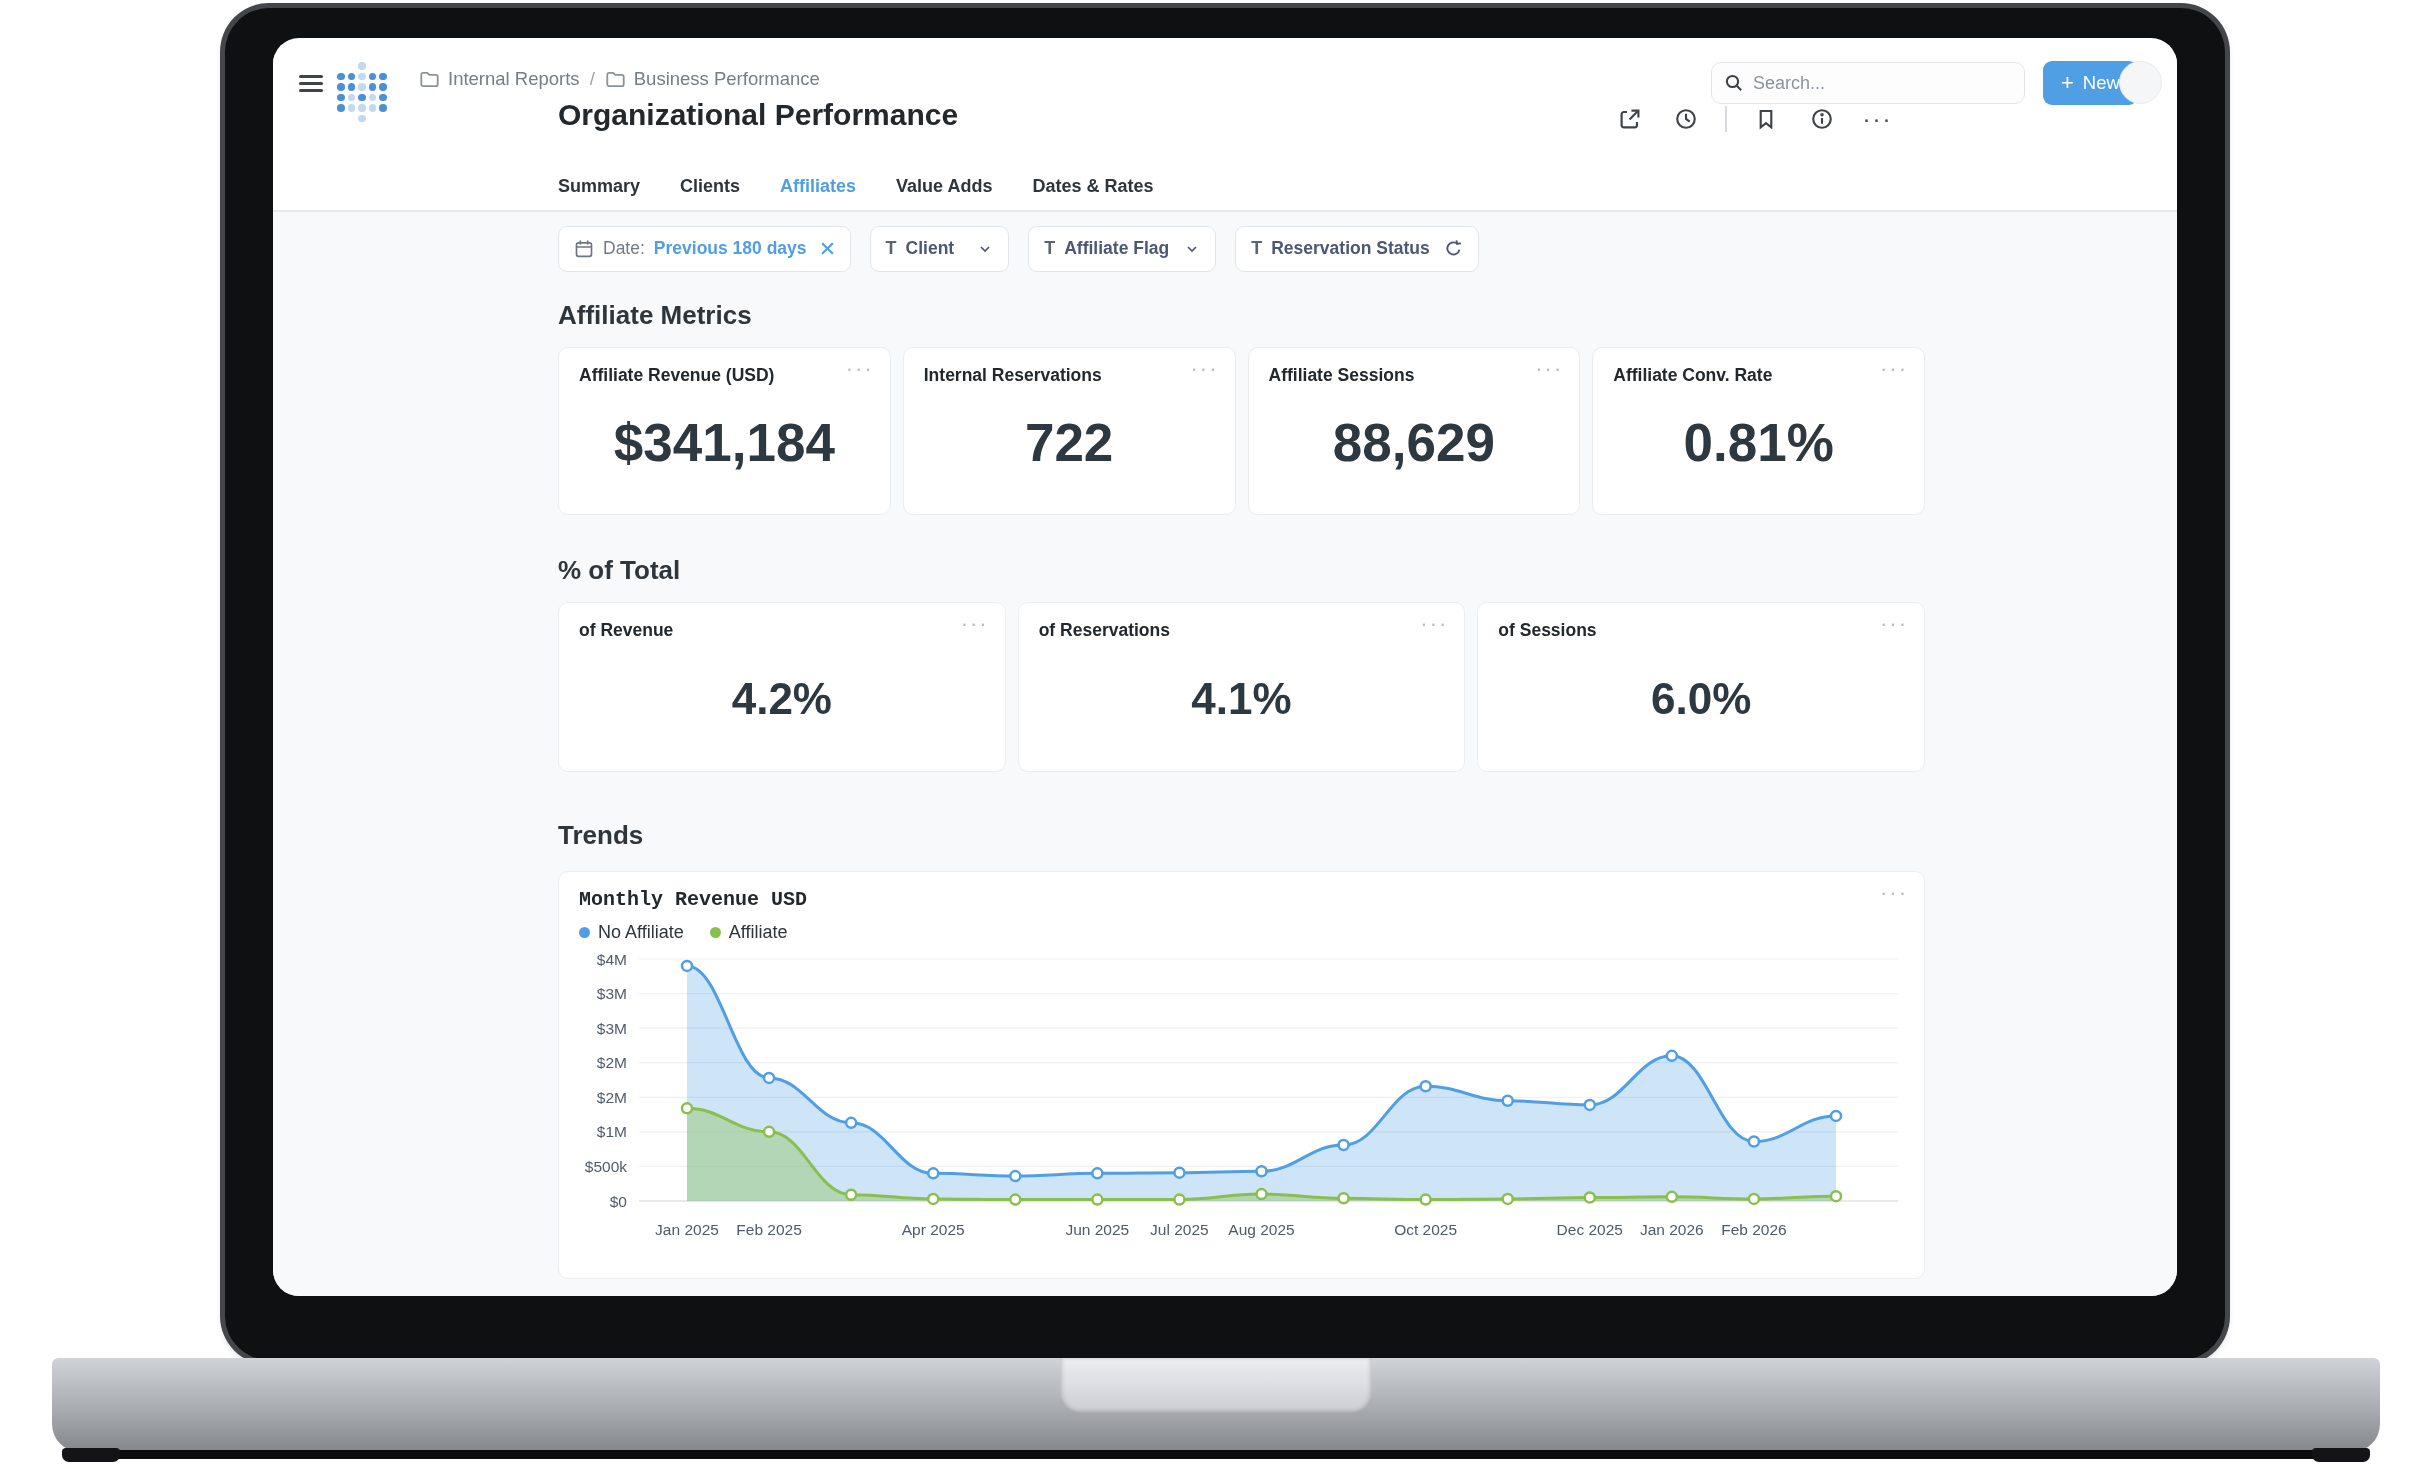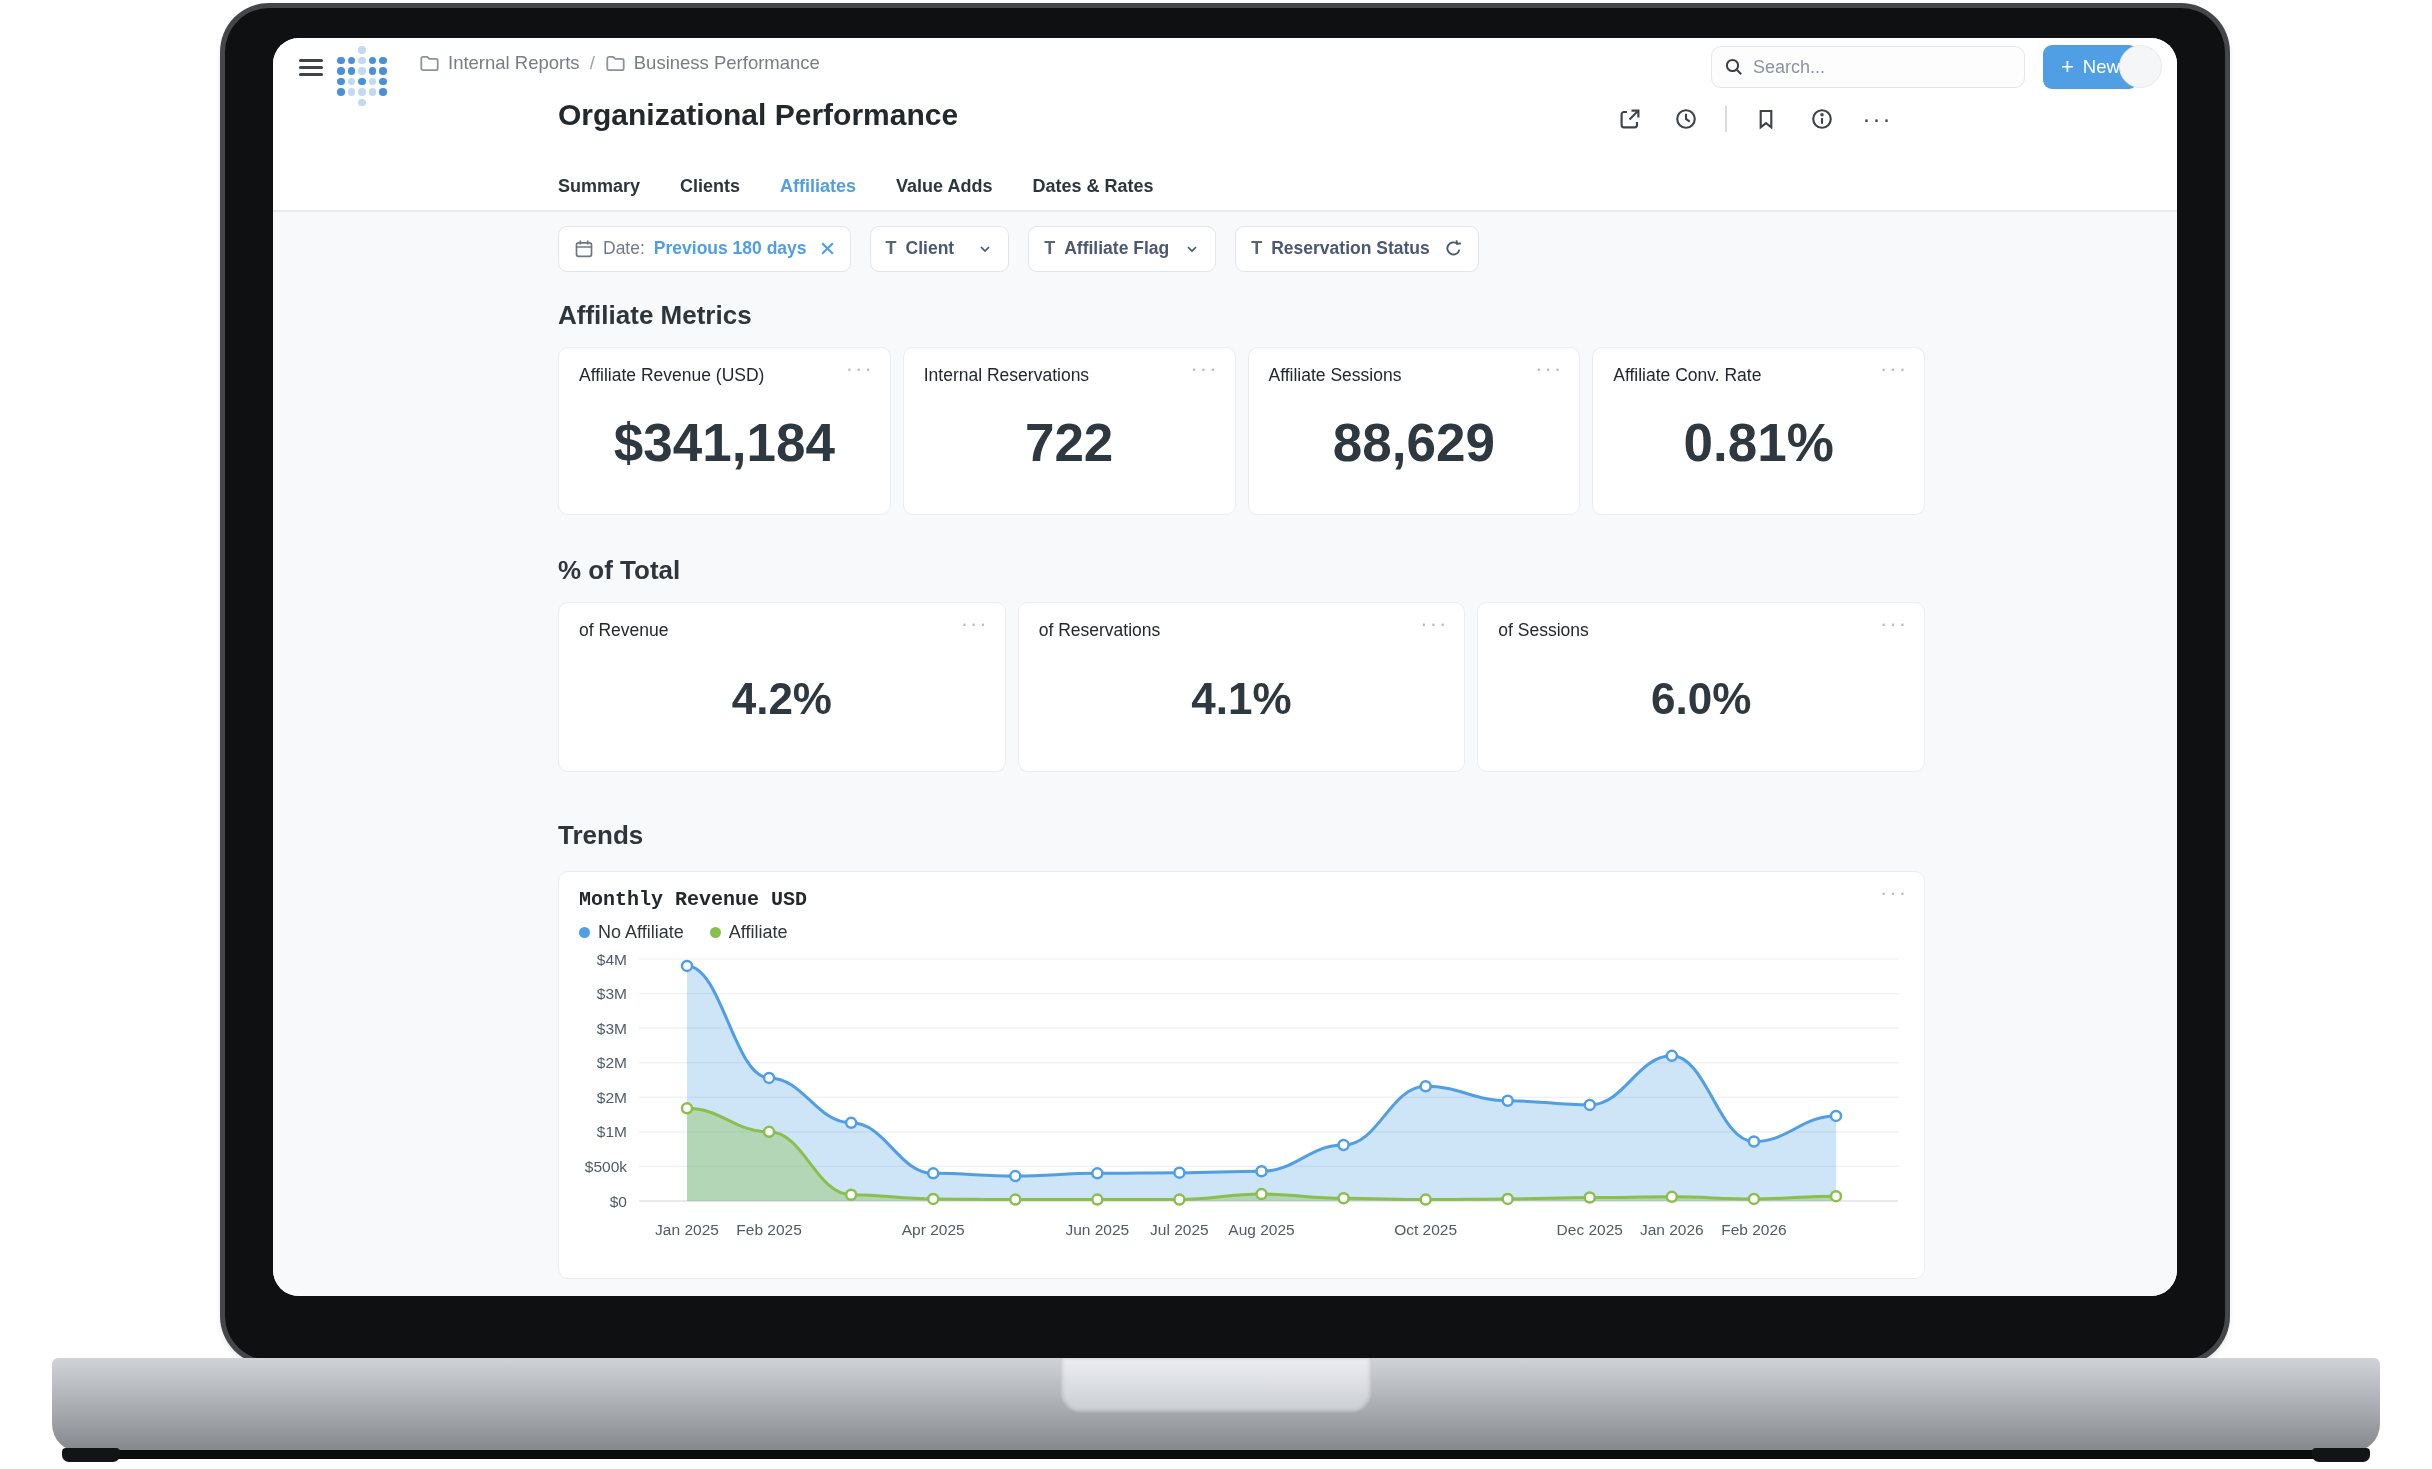--- a/index.html
+++ b/index.html
@@ -15,21 +15,21 @@
     background:linear-gradient(#d0d3d8 0%, #b4b7bc 38%, #a2a5aa 62%, #83868b 100%);
     border-radius:6px 6px 28px 28px; }
   .base-notch { position:absolute; left:50%; top:0; transform:translateX(-50%); width:312px; height:56px;
     background:linear-gradient(#eceef2, #c9ccd1); border-radius:0 0 20px 20px;
     box-shadow:inset 0 -3px 4px rgba(0,0,0,.14), inset 3px 0 4px rgba(0,0,0,.08), inset -3px 0 4px rgba(0,0,0,.08); }
   .base-shadow { position:absolute; left:78px; top:1450px; width:2276px; height:9px; background:#0c0c0d; border-radius:0 0 9px 9px; }
   .foot { position:absolute; top:1448px; width:58px; height:14px; background:#141416; border-radius:4px 4px 7px 7px; }
   .foot.left { left:62px; } .foot.right { left:2312px; }
 
   
-  .topbar { position:absolute; left:0; top:0; width:100%; height:58px; background:#fff; }
+  .topbar { position:absolute; left:0; top:16px; width:100%; height:58px; background:#fff; }
   .hamburger { position:absolute; left:26px; top:21px; width:24px; height:17px; display:flex; flex-direction:column; justify-content:space-between; cursor:pointer; }
   .hamburger span { display:block; height:2.6px; background:#3f4449; border-radius:2px; }
   .logo { position:absolute; left:64px; top:8px; display:grid; grid-template-columns:repeat(5,9px); grid-auto-rows:9px; gap:1.5px; }
   .logo i { width:7.5px; height:7.5px; border-radius:50%; }
   .breadcrumb { position:absolute; left:146px; top:14px; display:flex; align-items:center; gap:10px; font-size:18.5px; color:#757d87; }
   .breadcrumb .crumb { display:flex; align-items:center; gap:8px; cursor:pointer; }
   .breadcrumb svg { stroke:#8b929c; }
   .bc-sep { color:#9aa1aa; }
   .searchbox { position:absolute; left:1438px; top:8px; width:314px; height:42px; border:1.5px solid #e2e5e9; border-radius:10px; background:#fdfdfe; display:flex; align-items:center; padding:0 12px; gap:9px; }
   .searchbox input { border:none; outline:none; background:transparent; font-size:18px; color:#41464d; width:240px; font-family:inherit; }
@@ -63,21 +63,21 @@
 
   .section-h { font-size:26px; font-weight:bold; color:#2e353b; }
   .h-metrics { margin-top:28px; }
   .h-pct { margin-top:40px; }
   .h-trends { margin-top:48px; }
 
   .cards { display:flex; gap:12px; margin-top:16px; }
   .card { background:#fff; border:1.5px solid #ebedf0; border-radius:10px; position:relative; display:flex; flex-direction:column; }
   .scalar-card { flex:1; height:168px; }
   .pct-card   { flex:1; height:170px; }
-  .card-label { font-size:17.5px; font-weight:normal; color:#23282d; padding:17px 20px 0 20px; }
+  .card-label { font-size:17.5px; font-weight:bold; color:#23282d; padding:17px 20px 0 20px; }
   .card-menu { position:absolute; right:16px; top:8px; color:#b6bcc3; font-size:22px; letter-spacing:2px; cursor:pointer; }
   .card-value { flex:1; display:flex; align-items:center; justify-content:center; font-weight:bold; color:#2e3840; padding-bottom:14px; }
   .scalar-card .card-value { font-size:53px; }
   .pct-card .card-value { font-size:44px; }
 
   .chart-card { margin-top:20px; height:408px; background:#fff; border:1.5px solid #ebedf0; border-radius:10px; position:relative; padding:16px 20px 0 20px; }
   .chart-title { font-size:20px; font-weight:bold; color:#23282d;font-family:Liberation Mono, monospace; }
   .legend { display:flex; gap:26px; margin-top:11px; }
   .legend-item { display:flex; align-items:center; gap:8px; font-size:18px; color:#2e353b; cursor:pointer; }
   .dot { width:11px; height:11px; border-radius:50%; }

